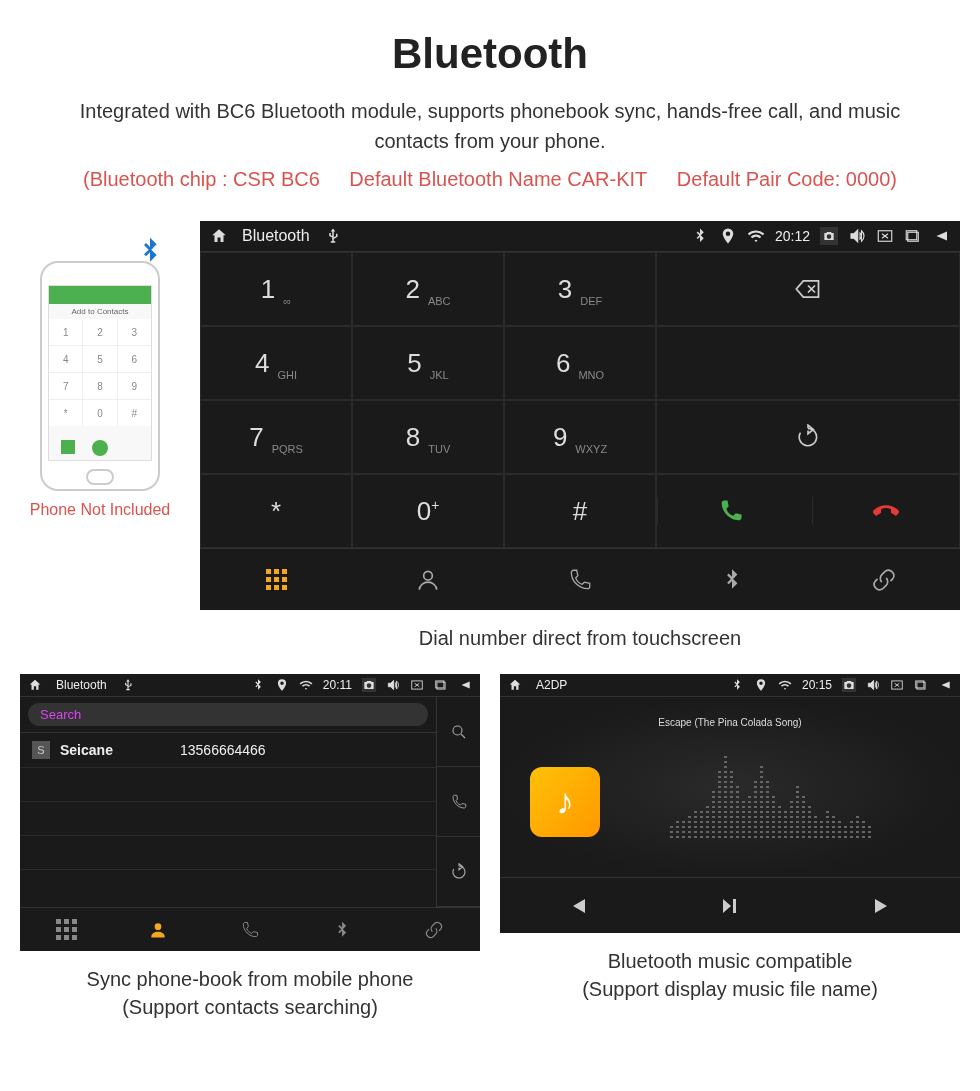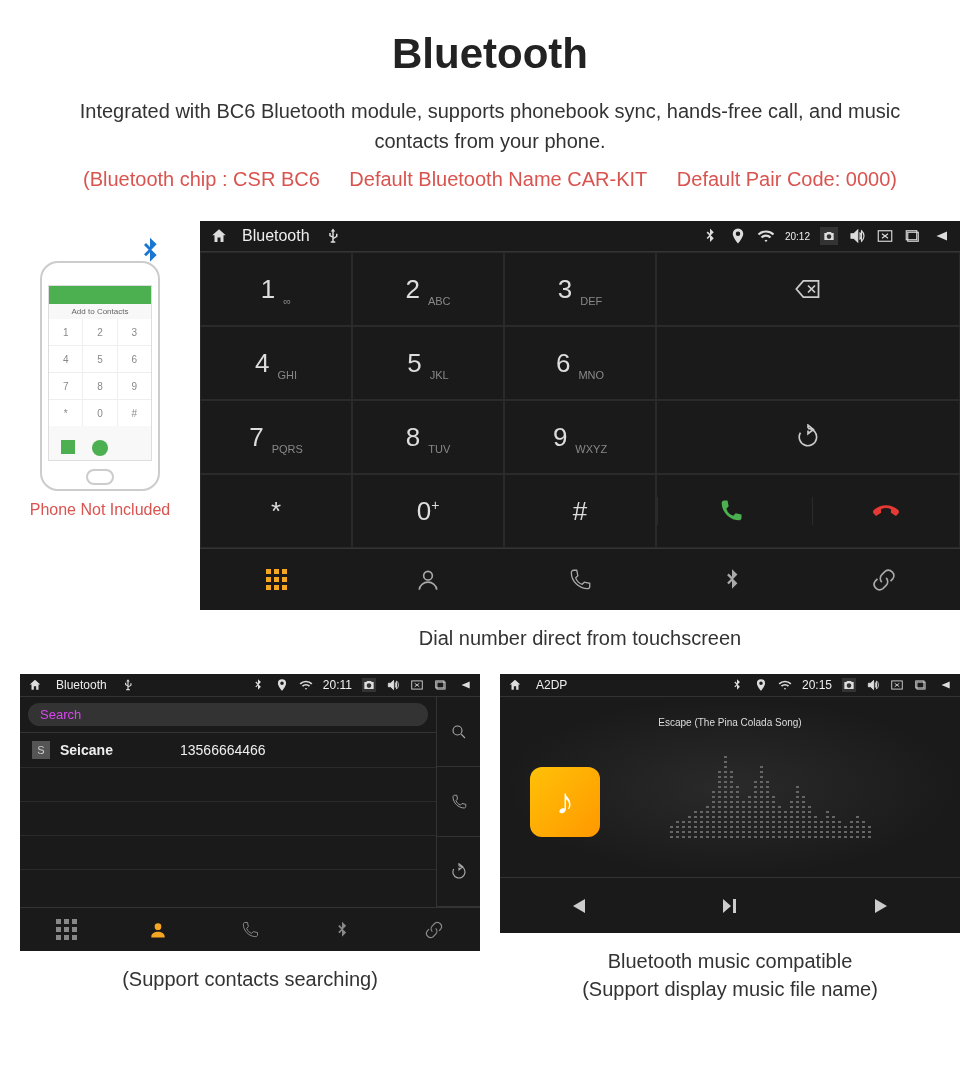--- a/index.html
+++ b/index.html
@@ -21,21 +21,21 @@
 .phone-home { width: 28px; height: 16px; border: 2px solid #ccc; border-radius: 8px; position: absolute; bottom: 4px; left: 50%; transform: translateX(-50%); }
 .bt-icon { position: absolute; top: -28px; right: -8px; color: #1976d2; font-size: 32px; }
 .phone-caption { color: #d9534f; font-size: 16px; }
 .dialer-col { flex: 1; }
 .dark-panel { background: #1a1a1a; color: #eee; }
 .statusbar { display: flex; align-items: center; padding: 6px 10px; font-size: 15px; border-bottom: 1px solid #333; }
 .statusbar .sb-left { display: flex; align-items: center; gap: 14px; }
 .statusbar .sb-right { display: flex; align-items: center; gap: 10px; margin-left: auto; }
 .statusbar svg, .statusbar .ico { width: 18px; height: 18px; fill: #ddd; }
 .sb-title { font-size: 16px; }
-.sb-time { font-size: 10px; }
+.sb-time { font-size: 14px; }
 .keypad { display: grid; grid-template-columns: 1fr 1fr 1fr 2fr; grid-auto-rows: 74px; }
 .key { border: 1px solid #2a2a2a; display: flex; align-items: center; justify-content: center; gap: 8px; font-size: 26px; color: #ddd; cursor: pointer; }
 .key .sub { font-size: 11px; color: #888; align-self: flex-end; padding-bottom: 18px; }
 .key-wide { grid-column: 4; }
 .call-green svg { fill: #4caf50; width: 28px; height: 28px; }
 .call-red svg { fill: #e53935; width: 28px; height: 28px; transform: rotate(135deg); }
 .key-split { display: grid; grid-template-columns: 1fr 1fr; }
 .key-split > div { border-left: 1px solid #2a2a2a; display: flex; align-items: center; justify-content: center; }
 .bottom-nav { display: grid; grid-template-columns: repeat(5,1fr); height: 62px; border-top: 1px solid #333; }
 .bottom-nav .nav-item { display: flex; align-items: center; justify-content: center; cursor: pointer; }
@@ -445,20 +445,21 @@
             </svg>
           </div>
         <div>
             <svg viewBox="0 0 24 24" style="color:#888">
               <use href="#i-link"></use>
             </svg>
           </div>
       </div>
     </div>
     <div class="caption">
+      <div>Sync phone-book from mobile phone</div>
       <div>(Support contacts searching)</div>
     </div>
   </div>
 
   <div class="lower-col">
     <div class="dark-panel small-panel">
       <div class="statusbar">
         <div class="sb-left">
           <svg viewBox="0 0 24 24">
               <use href="#i-home"></use>

